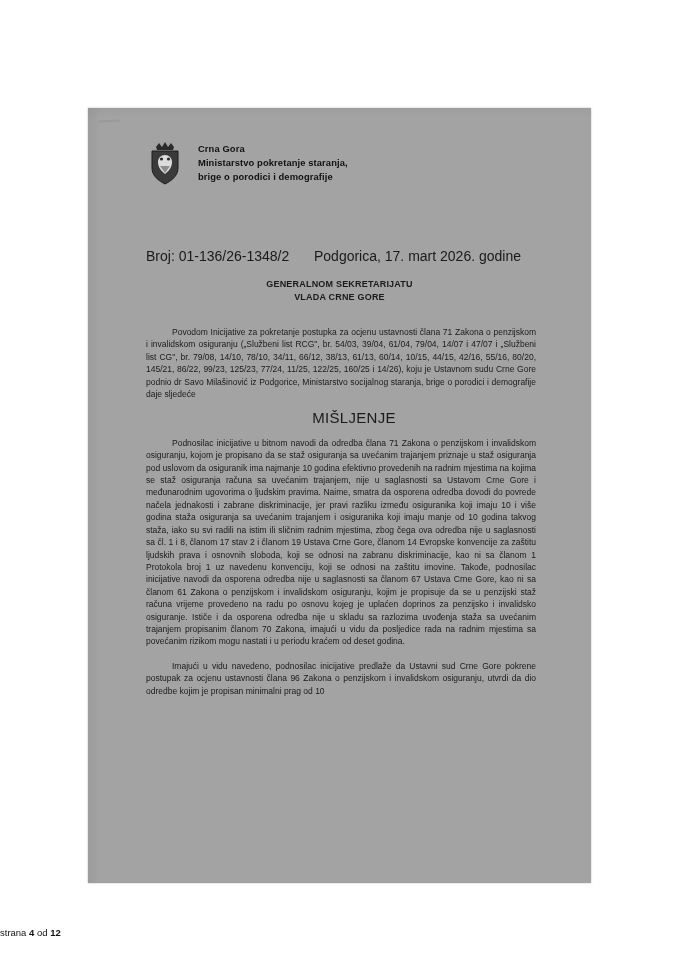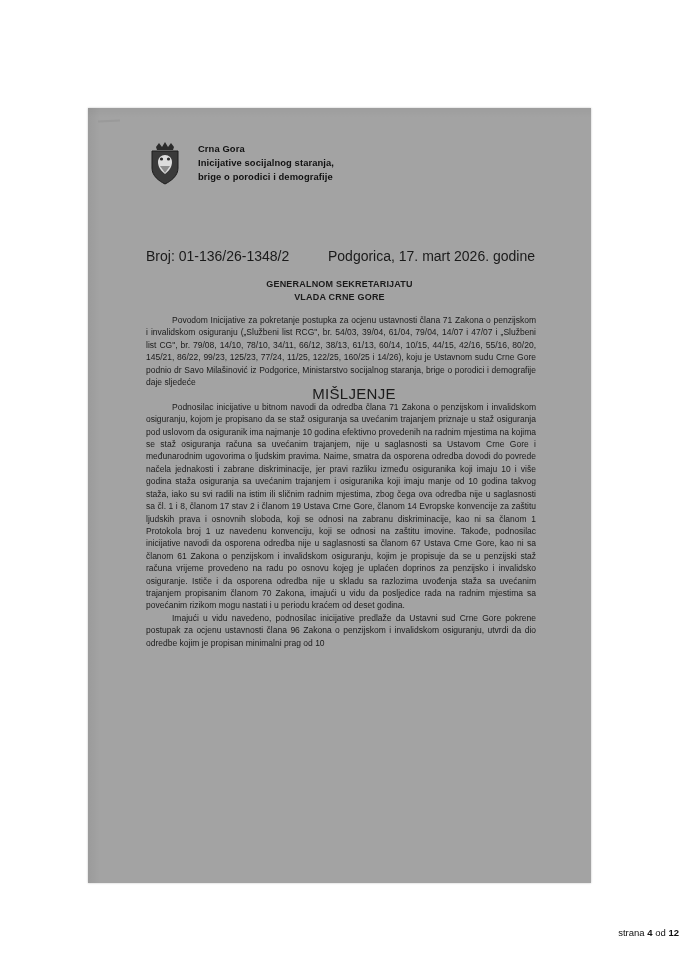--- a/index.html
+++ b/index.html
@@ -80,21 +80,21 @@
   
   .meta {
     position: absolute;
     top: 140px;
     left: 58px;
     right: 36px;
     font-size: 14px;
     display: flex;
     justify-content: space-between;
   }
-  .meta .right { margin-right: 20px; }
+  .meta .right { margin-right: 34px; }
 
   
   .addressee {
     position: absolute;
     top: 170px;
     left: 0;
     right: 0;
     text-align: center;
     font-size: 9px;
     font-weight: bold;
@@ -106,40 +106,40 @@
   .body {
     position: absolute;
     top: 206px;
     left: 58px;
     width: 390px;
     font-size: 8.5px;
     line-height: 12.4px;
     text-align: justify;
   }
   .body p {
-    margin: 0 0 0 0;
+    margin: 12px 0 0 0;
     text-indent: 26px;
   }
 
   .section-title {
     text-align: center;
     font-weight: normal;
     font-size: 15px;
     letter-spacing: 0.3px;
     margin: 10px 0 9px 0;
     text-indent: 0;
   }
 
   
   .footer {
     position: absolute;
     left: 0;
     right: 0;
     bottom: 22px;
-    text-align: right;
+    text-align: left;
     font-size: 9.5px;
     color: #111;
   }
 
   .fnum { font-weight: bold; }
 </style>
 </head>
 <body>
 
 <div class="page">
@@ -155,21 +155,21 @@
         <path d="M6 11 L32 11 L32 28 C32 36 25 41 19 44 C13 41 6 36 6 28 Z" fill="#3a3a3a" stroke="#1c1c1c" stroke-width="1"></path>
 
         <path d="M19 15 C15 15 12 18 12 22 C12 27 15 31 19 34 C23 31 26 27 26 22 C26 18 23 15 19 15 Z" fill="#dcdcdc"></path>
         <circle cx="15.5" cy="19" r="1.6" fill="#2b2b2b"></circle>
         <circle cx="22.5" cy="19" r="1.6" fill="#2b2b2b"></circle>
         <path d="M14 26 L24 26 L19 33 Z" fill="#8d8d8d"></path>
       </svg>
     </div>
     <div class="lh-text">
       <div class="l1">Crna Gora</div>
-      <div class="l2">Inicijative socijalnog staranja,</div>
+      <div class="l2">Ministarstvo pokretanje staranja,</div>
       <div class="l3">brige o porodici i demografije</div>
     </div>
   </div>
 
   <div class="meta">
     <div>Broj: 01-136/26-1348/2</div>
     <div class="right">Podgorica, 17. mart 2026. godine</div>
   </div>
 
   <div class="addressee">

